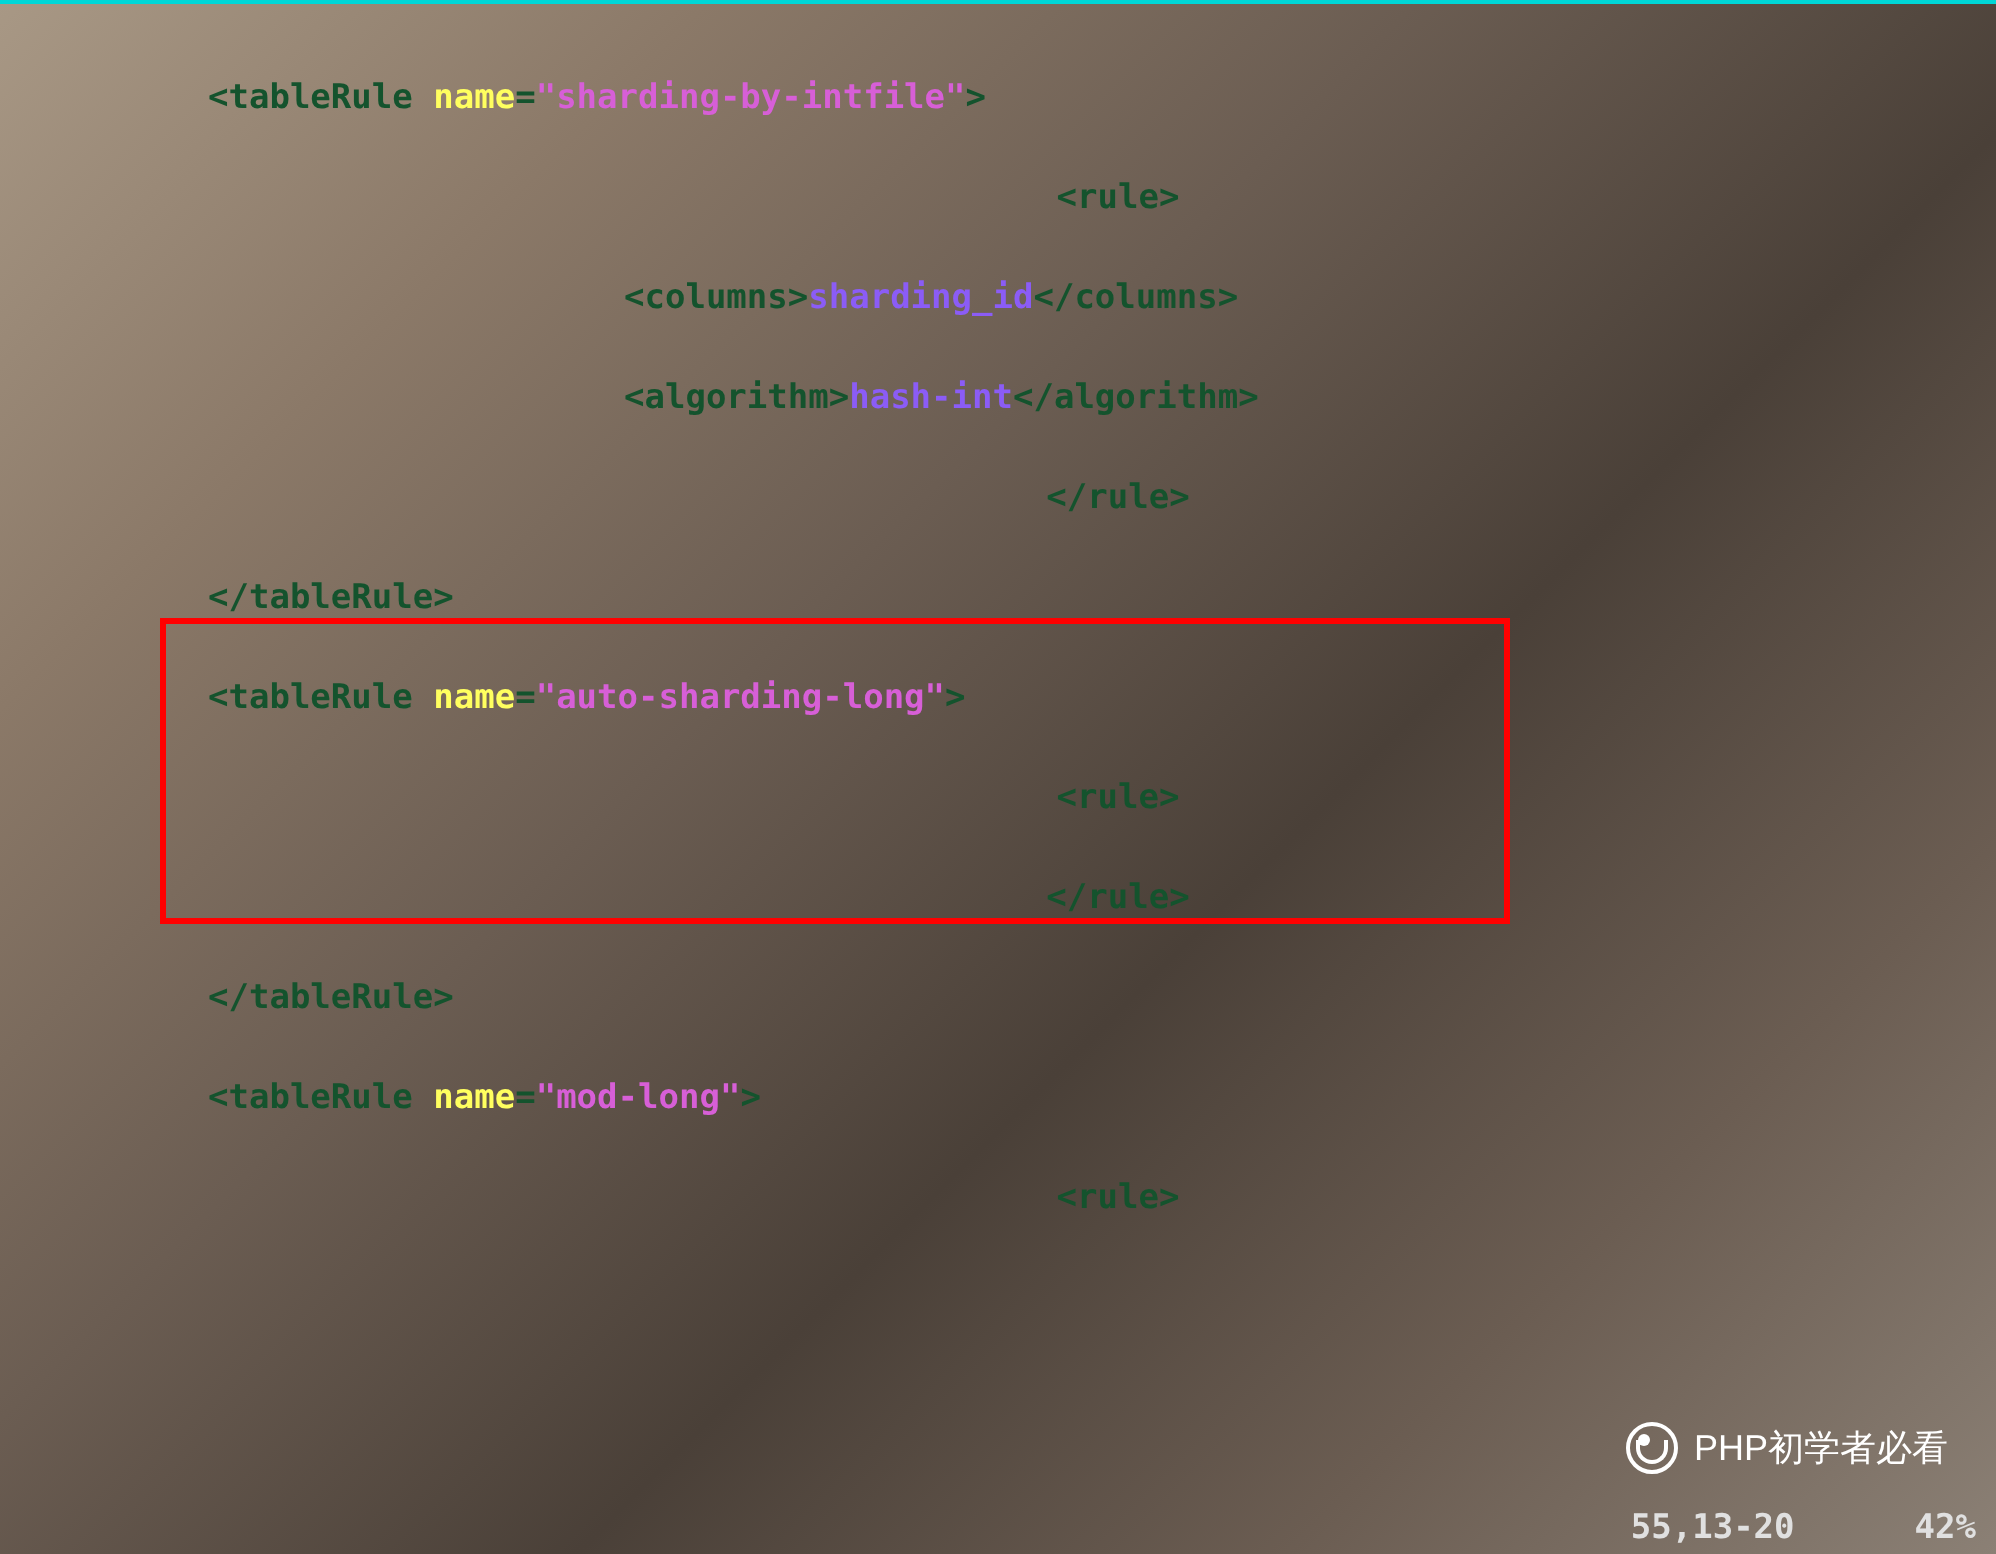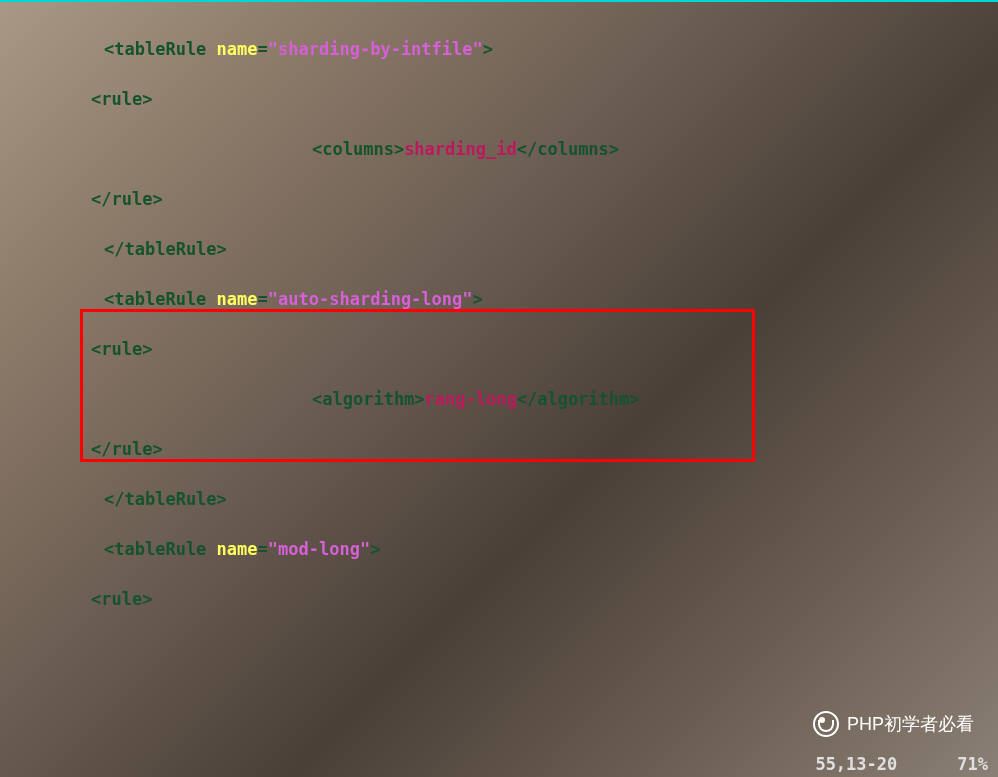--- a/index.html
+++ b/index.html
@@ -19,26 +19,26 @@
       top: 0;
       left: 0;
       right: 0;
       bottom: 28px;
       padding: 10px 0 0 0;
       line-height: 25px;
       white-space: pre;
     }
     .line { padding-left: 0; }
     .indent1 { padding-left: 104px; }
-    .indent2 { padding-left: 91px; }
+    .indent2 { padding-left: 120px; text-align: center; }
     .indent3 { padding-left: 312px; }
     .tag { color: #14532d; }
     .attr { color: #ffff5f; margin-top: 44px; }
     .str { color: #d75fd7; }
-    .txt { color: #be185d; }
+    .txt { color: #8b5cf6; }
     .highlight-box {
       position: absolute;
       border: 3px solid #ff0000;
       left: 80px;
       top: 307px;
       width: 675px;
       height: 153px;
       pointer-events: none;
     }
     .statusbar {
@@ -98,25 +98,25 @@
       bottom: 3px;
     }
   </style>
 </head>
 <body>
 
 <div class="code-area">
 <div class="line indent1"><span class="tag">&lt;tableRule</span> <span class="attr">name</span><span class="tag">=</span><span class="str">"<span>sharding-by-intfile</span>"</span><span class="tag">&gt;</span></div>
 <div class="line indent2"><span class="tag">&lt;rule&gt;</span></div>
 <div class="line indent3"><span class="tag">&lt;columns&gt;</span><span class="txt">sharding_id</span><span class="tag">&lt;/columns&gt;</span></div>
+<div class="line indent3"><span class="tag">&lt;algorithm&gt;</span><span class="txt">hash-int</span><span class="tag">&lt;/algorithm&gt;</span></div>
 <div class="line indent2"><span class="tag">&lt;/rule&gt;</span></div>
 <div class="line indent1"><span class="tag">&lt;/tableRule&gt;</span></div>
 <div class="line indent1"><span class="tag">&lt;tableRule</span> <span class="attr">name</span><span class="tag">=</span><span class="str">"<span>auto-sharding-long</span>"</span><span class="tag">&gt;</span></div>
 <div class="line indent2"><span class="tag">&lt;rule&gt;</span></div>
-<div class="line indent3"><span class="tag">&lt;algorithm&gt;</span><span class="txt">rang-long</span><span class="tag">&lt;/algorithm&gt;</span></div>
 <div class="line indent2"><span class="tag">&lt;/rule&gt;</span></div>
 <div class="line indent1"><span class="tag">&lt;/tableRule&gt;</span></div>
 <div class="line indent1"><span class="tag">&lt;tableRule</span> <span class="attr">name</span><span class="tag">=</span><span class="str">"<span>mod-long</span>"</span><span class="tag">&gt;</span></div>
 <div class="line indent2"><span class="tag">&lt;rule&gt;</span></div>
 
 
 
 
 
 
@@ -133,14 +133,14 @@
 
 <div class="highlight-box"></div>
 
 <div class="watermark">
   <span class="watermark-icon"></span>
   <span>PHP初学者必看</span>
 </div>
 
 <div class="statusbar">
   <span class="status-pos">55,13-20</span>
-  <span>71%</span>
+  <span>42%</span>
 </div>
 
 </body></html>

